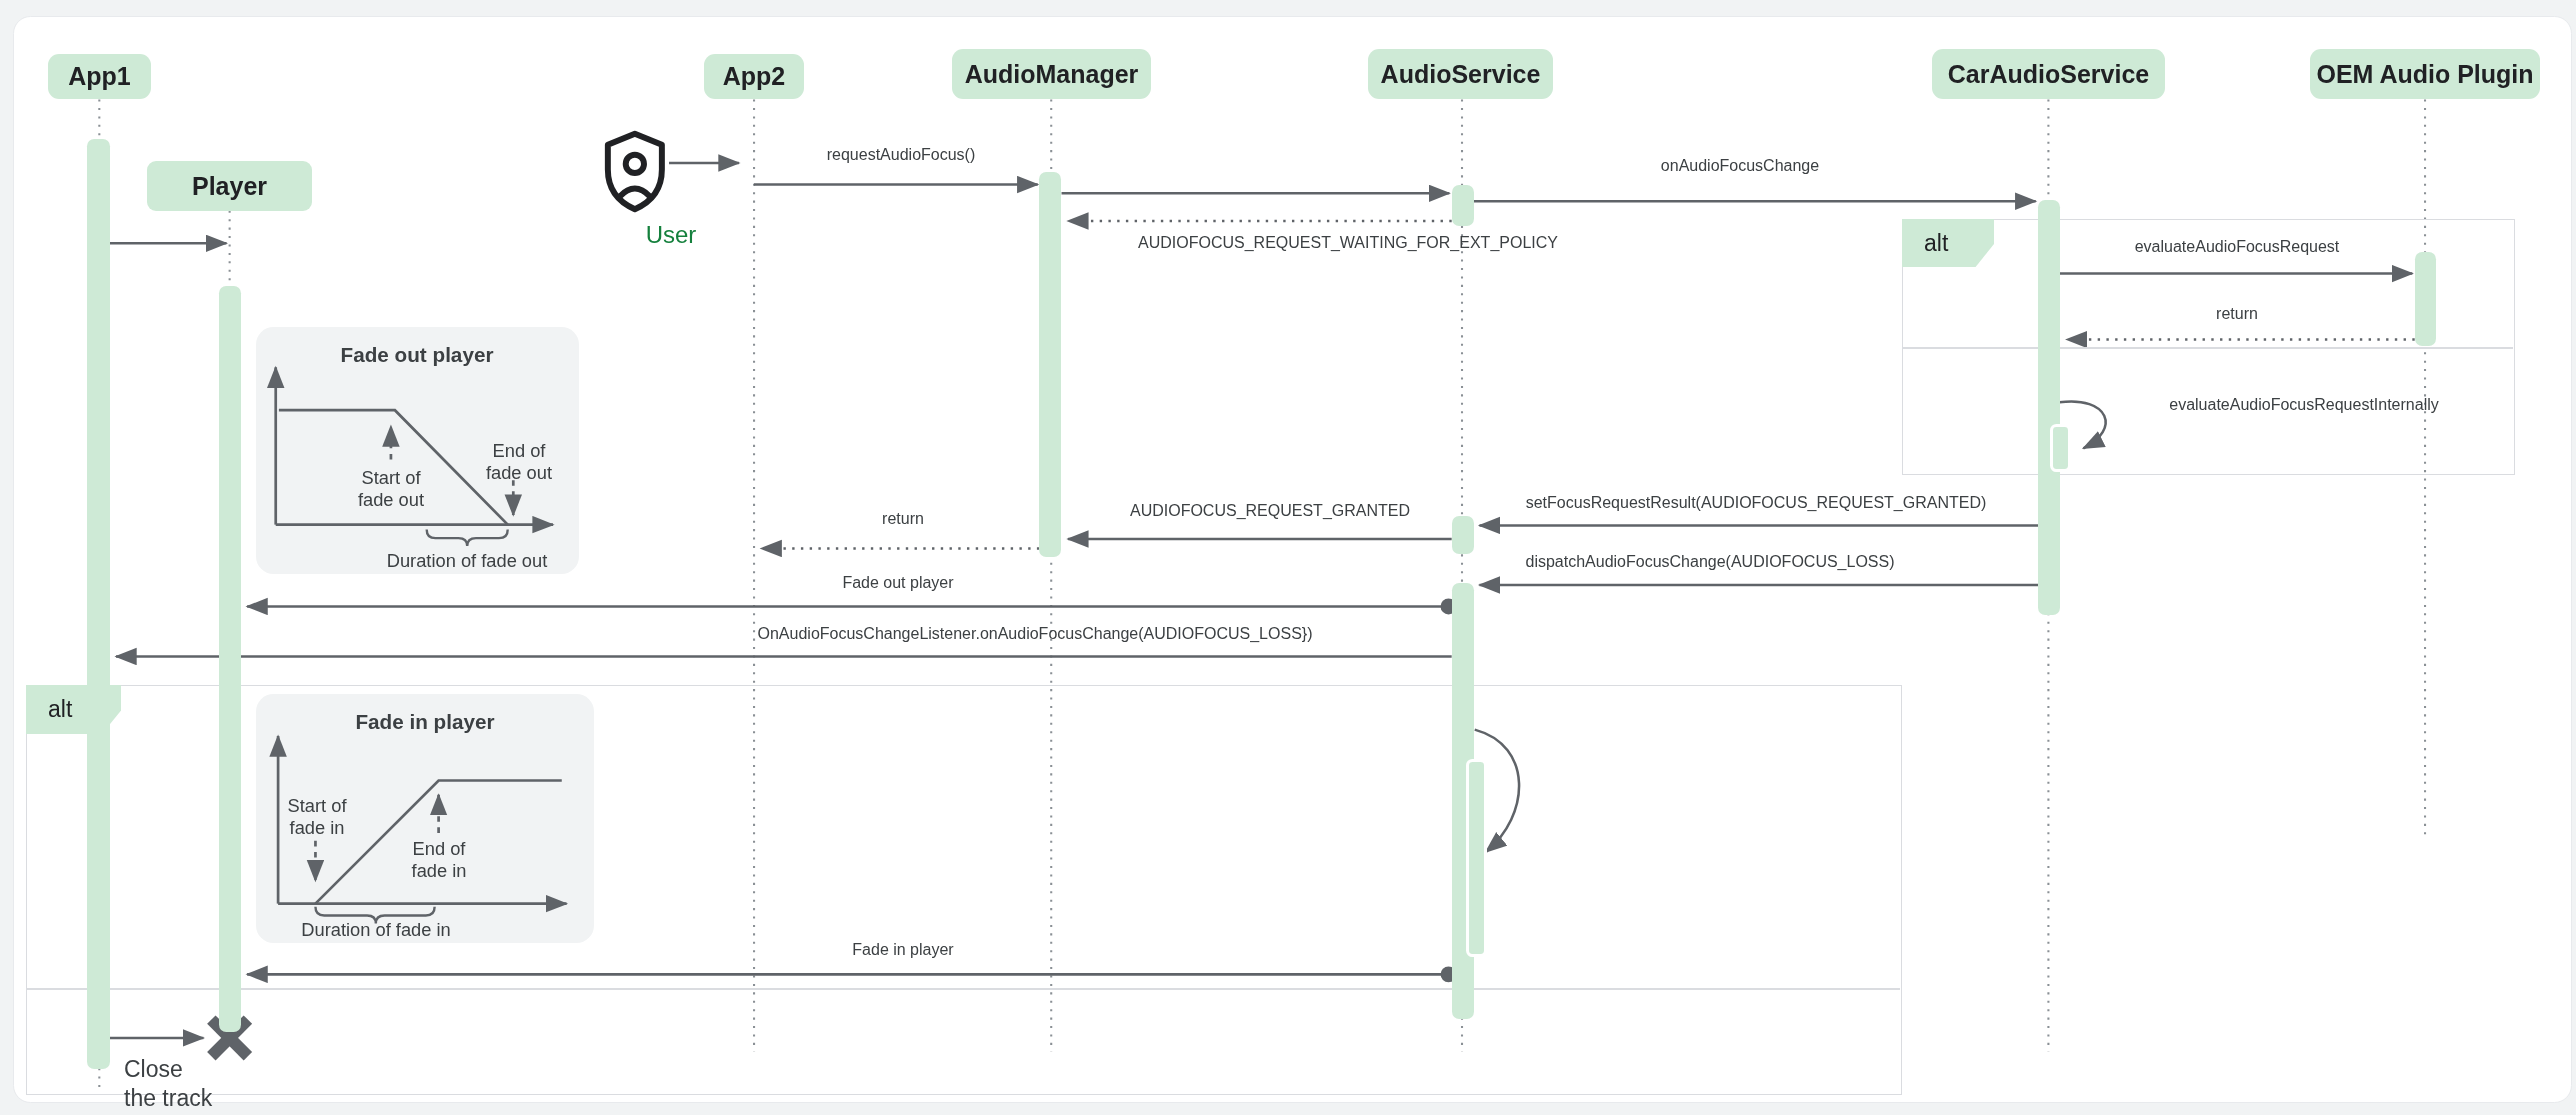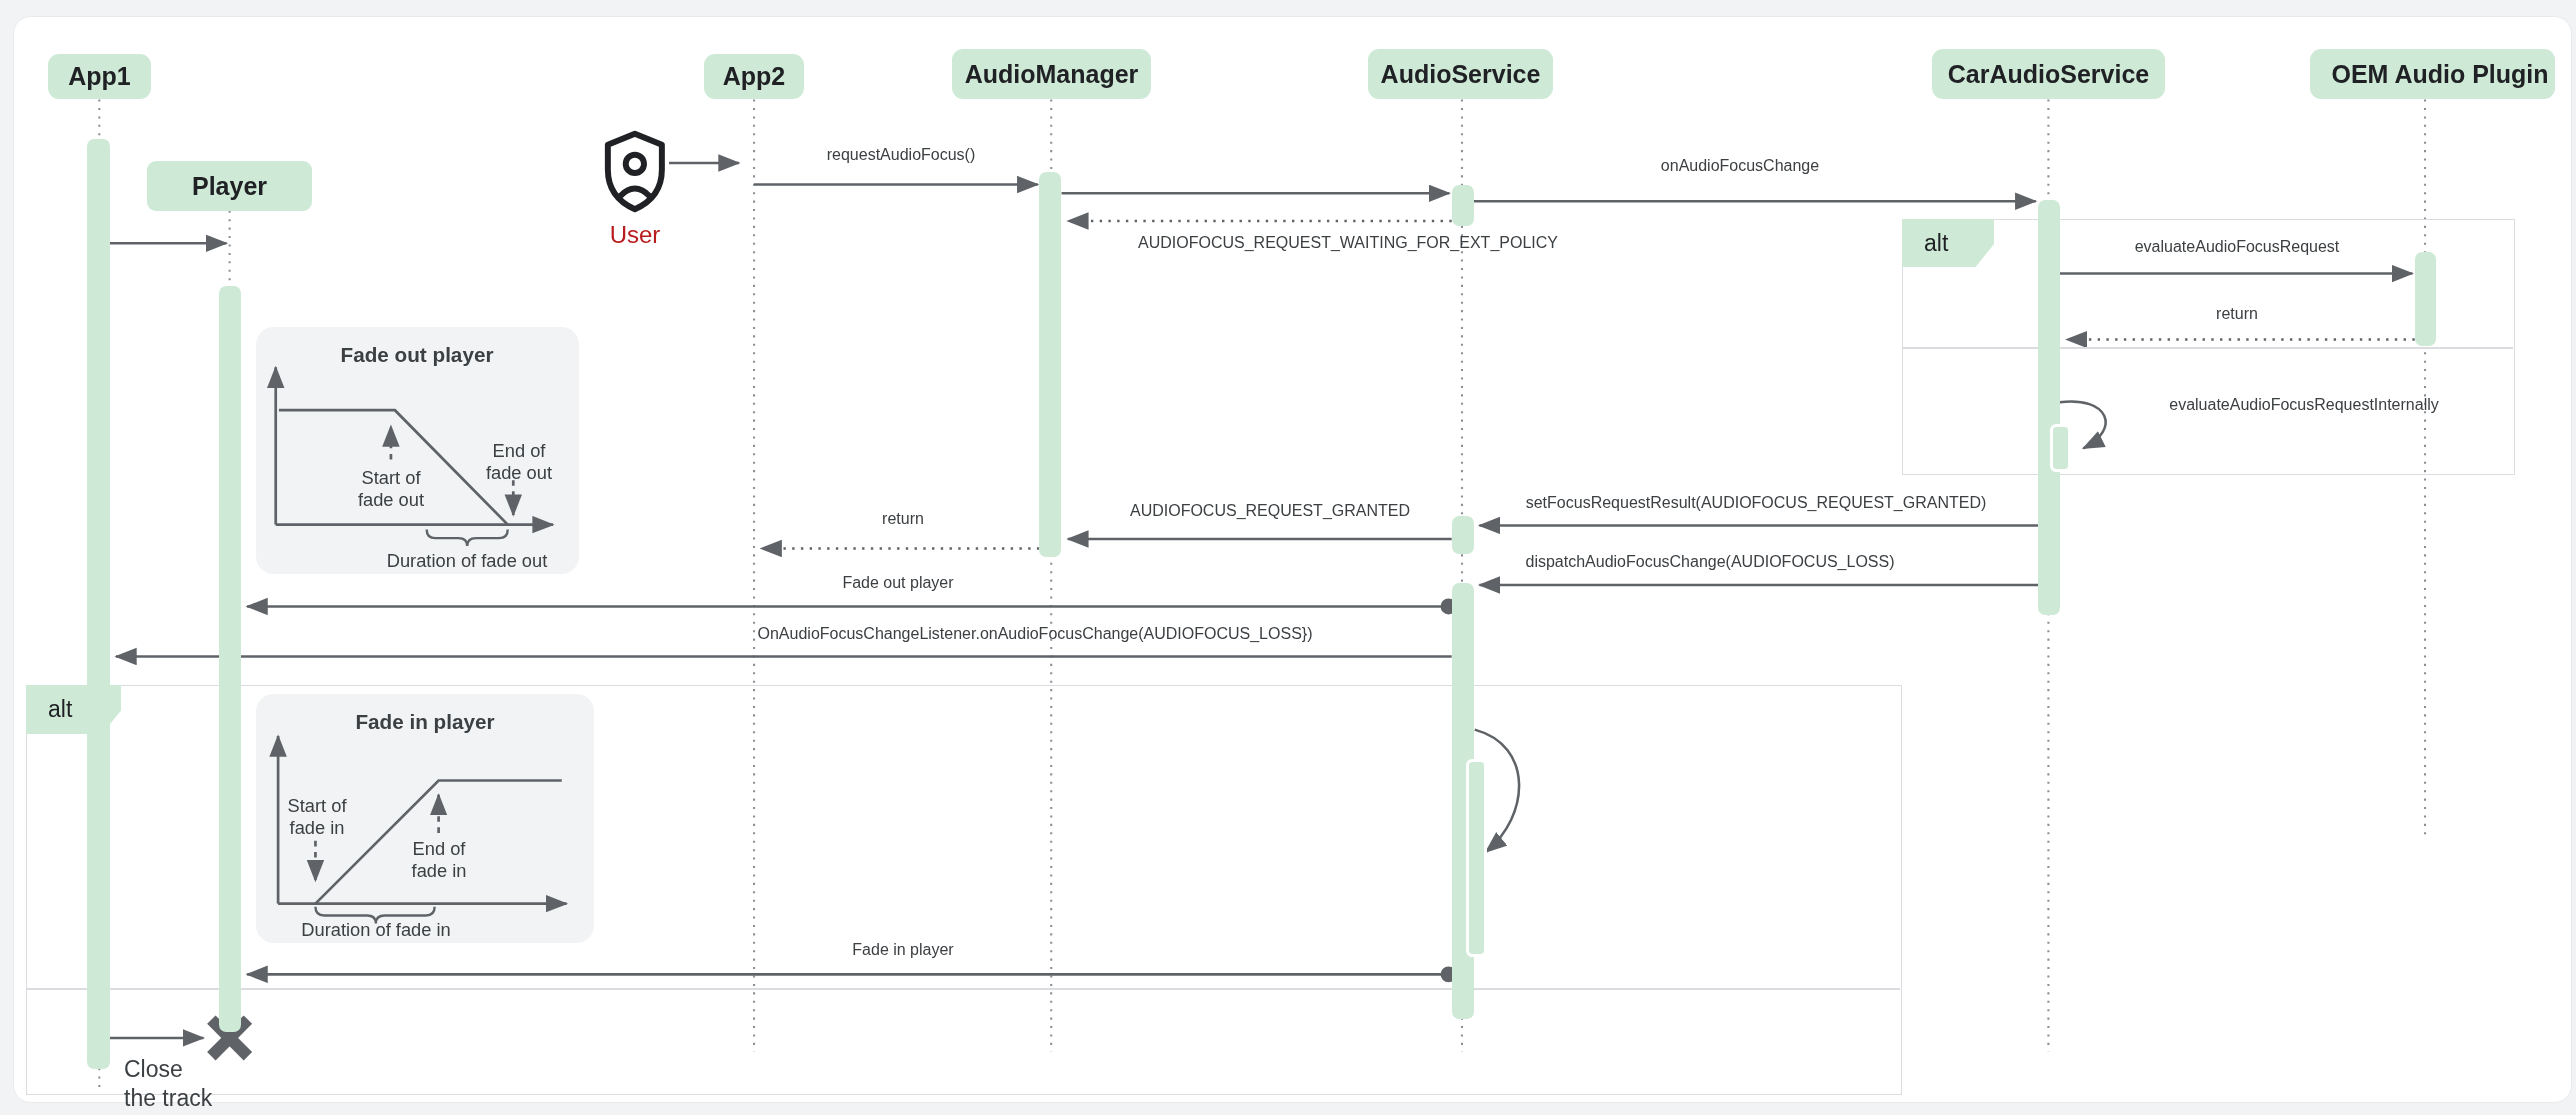--- a/index.html
+++ b/index.html
@@ -16,21 +16,21 @@
   .ptab{position:absolute;background:#ceead6;display:flex;align-items:center;
         font-size:23px;color:#202124;padding-left:22px;box-sizing:border-box;
         clip-path:polygon(0 0,100% 0,100% 52%,80% 100%,0 100%);}
   .msg{position:absolute;transform:translateX(-50%);white-space:nowrap;font-size:16px;color:#3c4043;}
   .note{position:absolute;font-size:23px;color:#3c4043;white-space:pre-line;line-height:27px;}
   .inset{position:absolute;background:#f1f3f4;border-radius:17.5px;}
   .ctitle{position:absolute;transform:translateX(-50%);font-weight:bold;font-size:20.7px;color:#3c4043;white-space:nowrap;}
   .clab{position:absolute;transform:translateX(-50%);font-size:18.3px;color:#3c4043;
         white-space:pre-line;text-align:center;line-height:21.5px;}
   svg.overlay{position:absolute;left:0;top:0;pointer-events:none;}
-  .actor-label{position:absolute;transform:translateX(-50%);font-size:24px;color:#b91c1c;white-space:nowrap;}
+  .actor-label{position:absolute;transform:translateX(-50%);font-size:24px;color:#15803d;white-space:nowrap;margin-left:36px;}
 </style>
 </head>
 <body>
 
 <div id="stage">
   <div id="card"></div>
 
   <svg class="overlay" width="2576" height="1116" viewBox="0 0 3242 1404">
     <defs>
       <marker id="ah" markerUnits="userSpaceOnUse" markerWidth="30" markerHeight="24" refX="26" refY="11" orient="auto">
@@ -181,21 +181,21 @@
     </div>
   <div class="pbox" style="left:952px;top:49px;width:199px;height:50px;">
       <span>AudioManager</span>
     </div>
   <div class="pbox" style="left:1368px;top:49px;width:185px;height:50px;">
       <span>AudioService</span>
     </div>
   <div class="pbox" style="left:1932px;top:49px;width:233px;height:50px;">
       <span>CarAudioService</span>
     </div>
-  <div class="pbox" style="left:2310px;top:49px;width:230px;height:50px;padding-left:15px;">
+  <div class="pbox" style="left:2310px;top:49px;width:230px;height:50px;">
       <span>OEM Audio Plugin</span>
     </div>
 
   <div class="actor-label" style="left:635px;top:221px;">User</div>
 
   <div class="msg" style="left:901px;top:146px;">requestAudioFocus()</div>
   <div class="msg" style="left:1740px;top:157px;">onAudioFocusChange</div>
   <div class="msg" style="left:1348px;top:234px;">AUDIOFOCUS_REQUEST_WAITING_FOR_EXT_POLICY</div>
   <div class="msg" style="left:2237px;top:238px;">evaluateAudioFocusRequest</div>
   <div class="msg" style="left:2237px;top:305px;">return</div>

